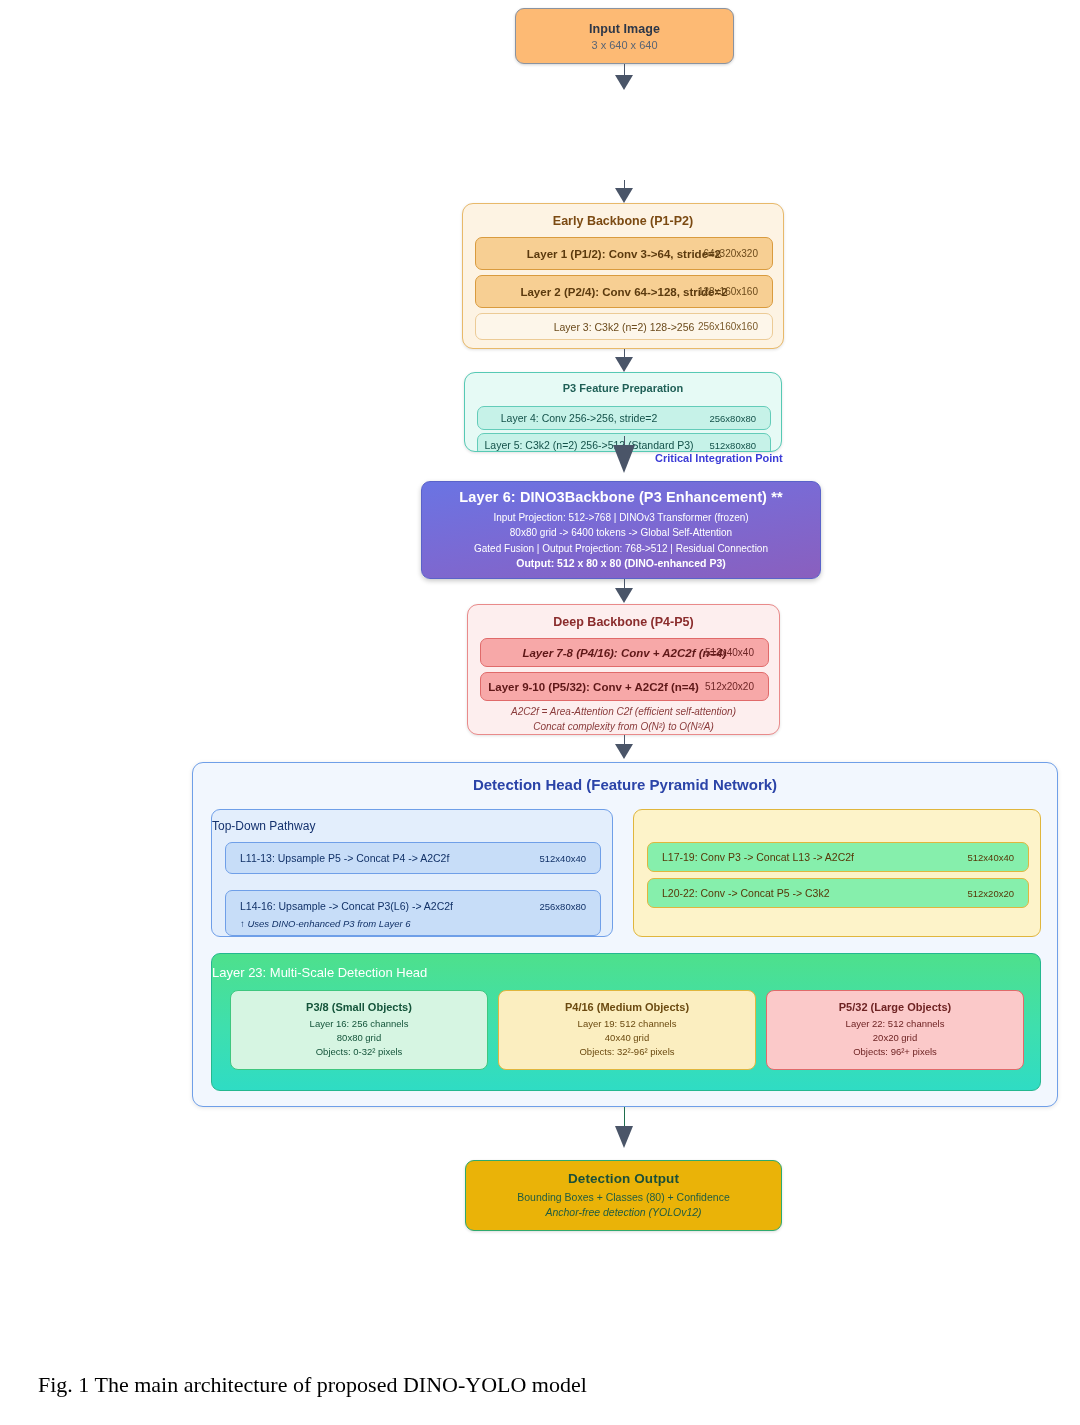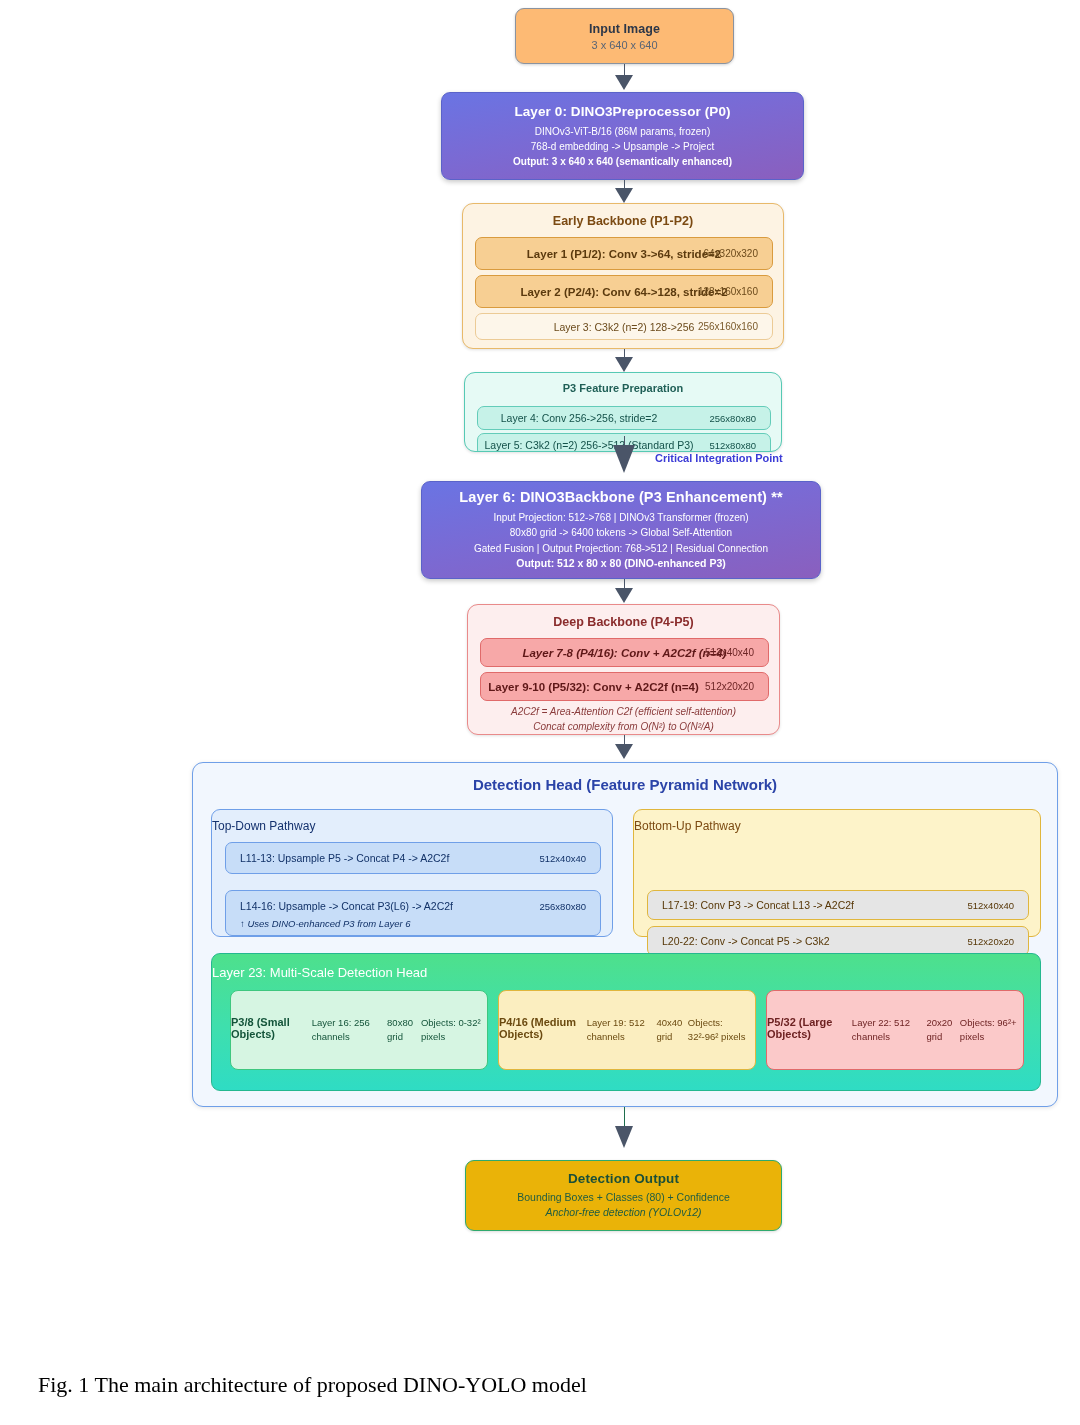--- a/index.html
+++ b/index.html
@@ -183,23 +183,22 @@
 
   .r-blue {
     background: #c7ddf8;
     border: 1.2px solid #6f9fe8;
   }
   .r-blue .ltxt { position: absolute; left: 14px; font-size: 10.5px; color: #123268; }
   .r-blue .note { position: absolute; left: 14px; font-size: 9.5px; font-style: italic; color: #123268; }
   .r-blue .dim { font-size: 9.5px; color: #123268; }
 
   .r-yellow {
-    background: #e5e5e5;
+    background: #86efac;
     border: 1.2px solid #e0b63d;
-    margin-top: 48px;
   }
   .r-yellow .ltxt { position: absolute; left: 14px; font-size: 10.5px; color: #573707; }
   .r-yellow .dim { font-size: 9.5px; color: #573707; }
 
   
   .deep-note {
     position: absolute;
     width: 100%;
     left: 0;
     text-align: center;
@@ -208,21 +207,21 @@
     color: #8a3b3b;
   }
 
   
   .scard {
     position: absolute;
     top: 36px;
     height: 80px;
     border-radius: 8px;
     display: flex;
-    flex-direction: row;
+    flex-direction: column;
     align-items: center;
     justify-content: center;
   }
   .scard .ttl { font-size: 11px; font-weight: bold; margin-bottom: 4px; }
   .scard .ln { font-size: 9.5px; line-height: 14px; }
 
   .sc-green { left: 18px; width: 258px; background: #d6f5e2; border: 1.4px solid #3ec77f; }
   .sc-green .ttl, .sc-green .ln { color: #14543a; }
   .sc-yellow { left: 286px; width: 258px; background: #fbeec0; border: 1.4px solid #e0b63d; }
   .sc-yellow .ttl, .sc-yellow .ln { color: #6b4a10; }
@@ -280,26 +279,20 @@
 <div id="page">
 
   <div class="node n-input">
     <div class="ttl">Input Image</div>
     <div class="sub">3 x 640 x 640</div>
   </div>
 
   <div class="aline" style="left:623.5px; top:64px; height:12px;"></div>
   <div class="arrow" style="left:615px; top:75px;"></div>
 
-  <div class="node n-l0">
-    <div class="ttl">Layer 0: DINO3Preprocessor (P0)</div>
-    <div class="sub">DINOv3-ViT-B/16 (86M params, frozen)</div>
-    <div class="sub">768-d embedding -&gt; Upsample -&gt; Project</div>
-    <div class="sub b">Output: 3 x 640 x 640 (semantically enhanced)</div>
-  </div>
 
   <div class="aline" style="left:623.5px; top:180px; height:9px;"></div>
   <div class="arrow" style="left:615px; top:188px;"></div>
 
   <div class="group g-early">
     <div class="ghead">Early Backbone (P1-P2)</div>
 
     <div class="row r-orange-solid" style="left:12px; top:33px; width:298px; height:33px;">
       <span class="lbl">Layer 1 (P1/2): Conv 3-&gt;64, stride=2</span>
       <span class="dim">64x320x320</span>
@@ -381,21 +374,20 @@
       </div>
 
       <div class="row r-blue" style="left:13px; top:80px; width:376px; height:46px;">
         <span class="ltxt" style="top:9px;">L14-16: Upsample -&gt; Concat P3(L6) -&gt; A2C2f</span>
         <span class="note" style="top:27px;">↑ Uses DINO-enhanced P3 from Layer 6</span>
         <span class="dim" style="top:10px;">256x80x80</span>
       </div>
     </div>
 
     <div class="g-bottomup">
-      <div class="ghead">Bottom-Up Pathway</div>
 
       <div class="row r-yellow" style="left:13px; top:32px; width:382px; height:30px;">
         <span class="ltxt">L17-19: Conv P3 -&gt; Concat L13 -&gt; A2C2f</span>
         <span class="dim">512x40x40</span>
       </div>
 
       <div class="row r-yellow" style="left:13px; top:68px; width:382px; height:30px;">
         <span class="ltxt">L20-22: Conv -&gt; Concat P5 -&gt; C3k2</span>
         <span class="dim">512x20x20</span>
       </div>

